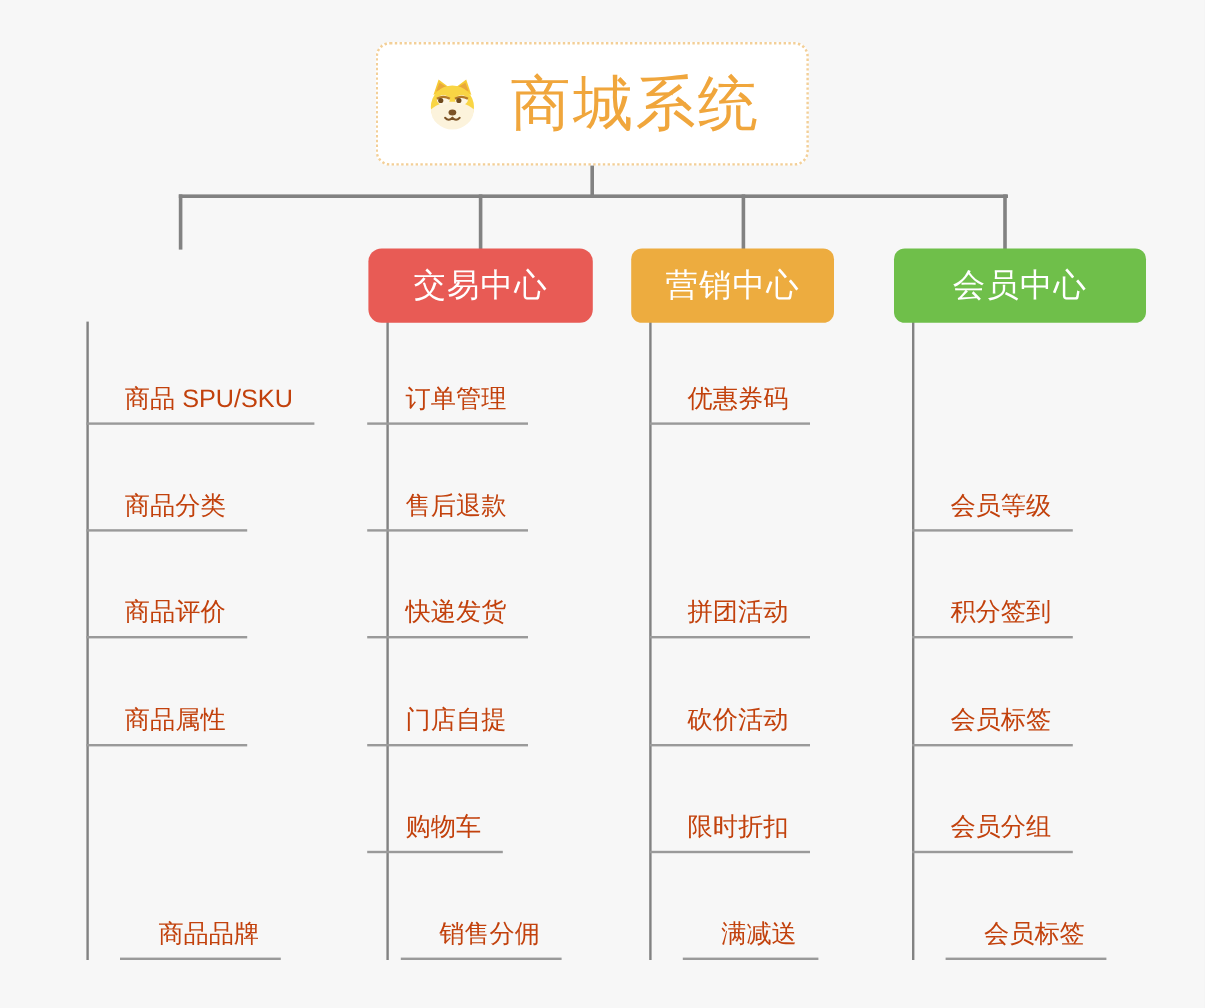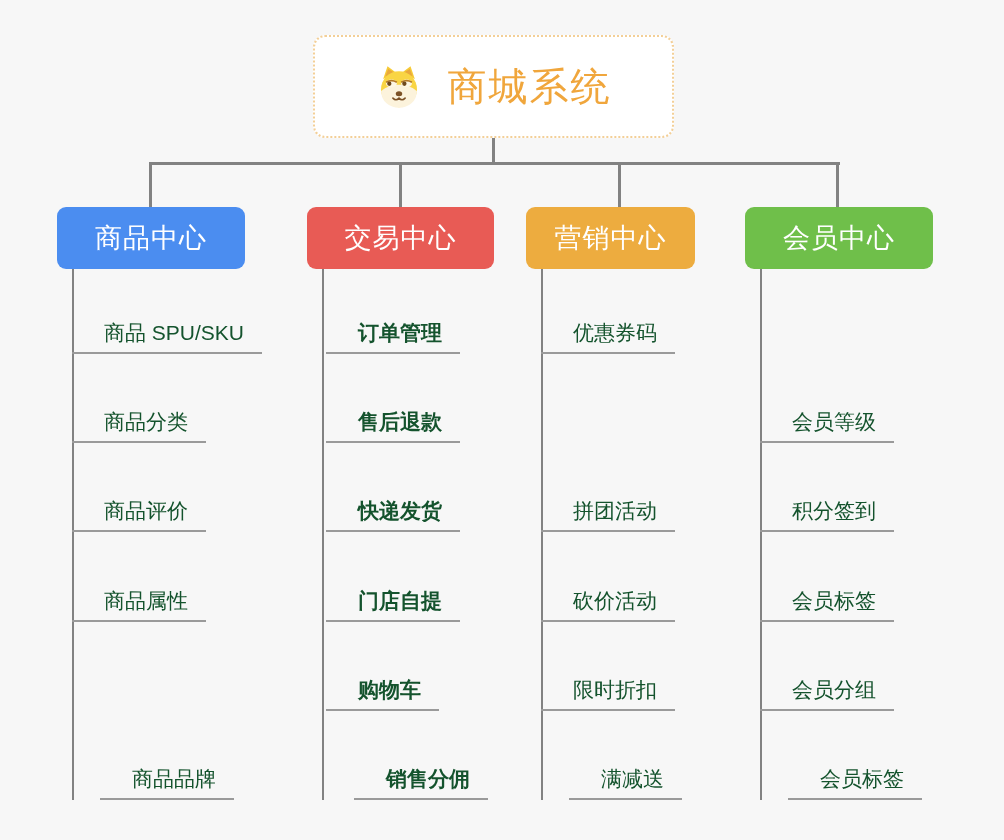--- a/index.html
+++ b/index.html
@@ -7,48 +7,48 @@
   .canvas{
     position:relative;width:1004px;height:840px;margin:0 auto;
     background:#F7F7F7;overflow:hidden;
   }
   
   .root{
     position:absolute;left:313px;top:35px;width:361px;height:103px;
     background:#ffffff;border:2px dotted #F3CF97;border-radius:12px;
     box-sizing:border-box;display:flex;align-items:center;justify-content:center;gap:14px;
   }
-  .root-label{font-size:39px;letter-spacing:2px;color:#F0A63C;margin-left:12px;}
+  .root-label{font-size:50px;letter-spacing:2px;color:#F0A63C;margin-left:12px;}
   .root-icon{width:46px;height:46px;display:block;}
   
   .conn{position:absolute;background:#828282;}
   .stem{left:492px;top:138px;width:3px;height:26px;}
   .bar{left:149px;top:162px;width:691px;height:3px;}
   .drop{top:162px;width:3px;height:46px;}
   .drop0{left:149px;} .drop1{left:399px;} .drop2{left:618px;} .drop3{left:836px;}
   .spine{top:268px;width:2px;height:532px;}
   .spine0{left:72px;} .spine1{left:322px;} .spine2{left:541px;} .spine3{left:760px;}
   
   .branch{
     position:absolute;top:207px;height:62px;border-radius:9px;
     display:flex;align-items:center;justify-content:center;
     color:#ffffff;font-size:27px;letter-spacing:1px;cursor:pointer;
   }
   .branch0{left:57px;width:188px;}
   .branch1{left:307px;width:187px;}
   .branch2{left:526px;width:169px;}
-  .branch3{left:745px;width:188px;}
+  .branch3{left:745px;width:210px;}
   
   .leaf{
     position:absolute;height:38px;line-height:38px;
     border-bottom:2px solid #9A9A9A;
     padding:0 18px 0 32px;white-space:nowrap;
-    font-size:21px;color:#14532d;cursor:pointer;
+    font-size:21px;color:#c2410c;cursor:pointer;
   }
-  .col0{left:72px;} .col1{left:326px;font-weight:bold;} .col2{left:541px;padding-left:32px;} .col3{left:760px;}
+  .col0{left:72px;} .col1{left:306px;} .col2{left:541px;padding-left:32px;} .col3{left:760px;}
   .row0{top:314px;} .row1{top:403px;} .row2{top:492px;}
   .row3{top:582px;} .row4{top:671px;} .row5{top:760px;margin-left:28px;}
 </style>
 </head>
 <body>
 
 <div class="canvas">
 
   <div class="root" style="border-color: rgb(243, 207, 151);">
     <svg class="root-icon" viewBox="0 0 64 64" aria-hidden="true">
@@ -74,22 +74,21 @@
   <div class="conn bar" style="background-color: rgb(130, 130, 130);"></div>
   <div class="conn drop drop0" style="background-color: rgb(130, 130, 130);"></div>
   <div class="conn drop drop1" style="background-color: rgb(130, 130, 130);"></div>
   <div class="conn drop drop2" style="background-color: rgb(130, 130, 130);"></div>
   <div class="conn drop drop3" style="background-color: rgb(130, 130, 130);"></div>
   <div class="conn spine spine0" style="background-color: rgb(130, 130, 130);"></div>
   <div class="conn spine spine1" style="background-color: rgb(130, 130, 130);"></div>
   <div class="conn spine spine2" style="background-color: rgb(130, 130, 130);"></div>
   <div class="conn spine spine3" style="background-color: rgb(130, 130, 130);"></div>
 
-  <div class="branch branch0" style="background-color: rgb(75, 141, 240);">商品中心</div>
-  <div class="branch branch1" style="background-color: rgb(232, 91, 85);">交易中心</div>
+  <div class="branch branch1" style="background-color: rgb(232, 91, 85); border-radius: 11px;">交易中心</div>
   <div class="branch branch2" style="background-color: rgb(237, 172, 63);">营销中心</div>
   <div class="branch branch3" style="background-color: rgb(111, 191, 74);">会员中心</div>
 
   <div class="leaf col0 row0">商品 SPU/SKU</div>
   <div class="leaf col0 row1">商品分类</div>
   <div class="leaf col0 row2">商品评价</div>
   <div class="leaf col0 row3">商品属性</div>
   <div class="leaf col0 row5">商品品牌</div>
 
   <div class="leaf col1 row0">订单管理</div>

